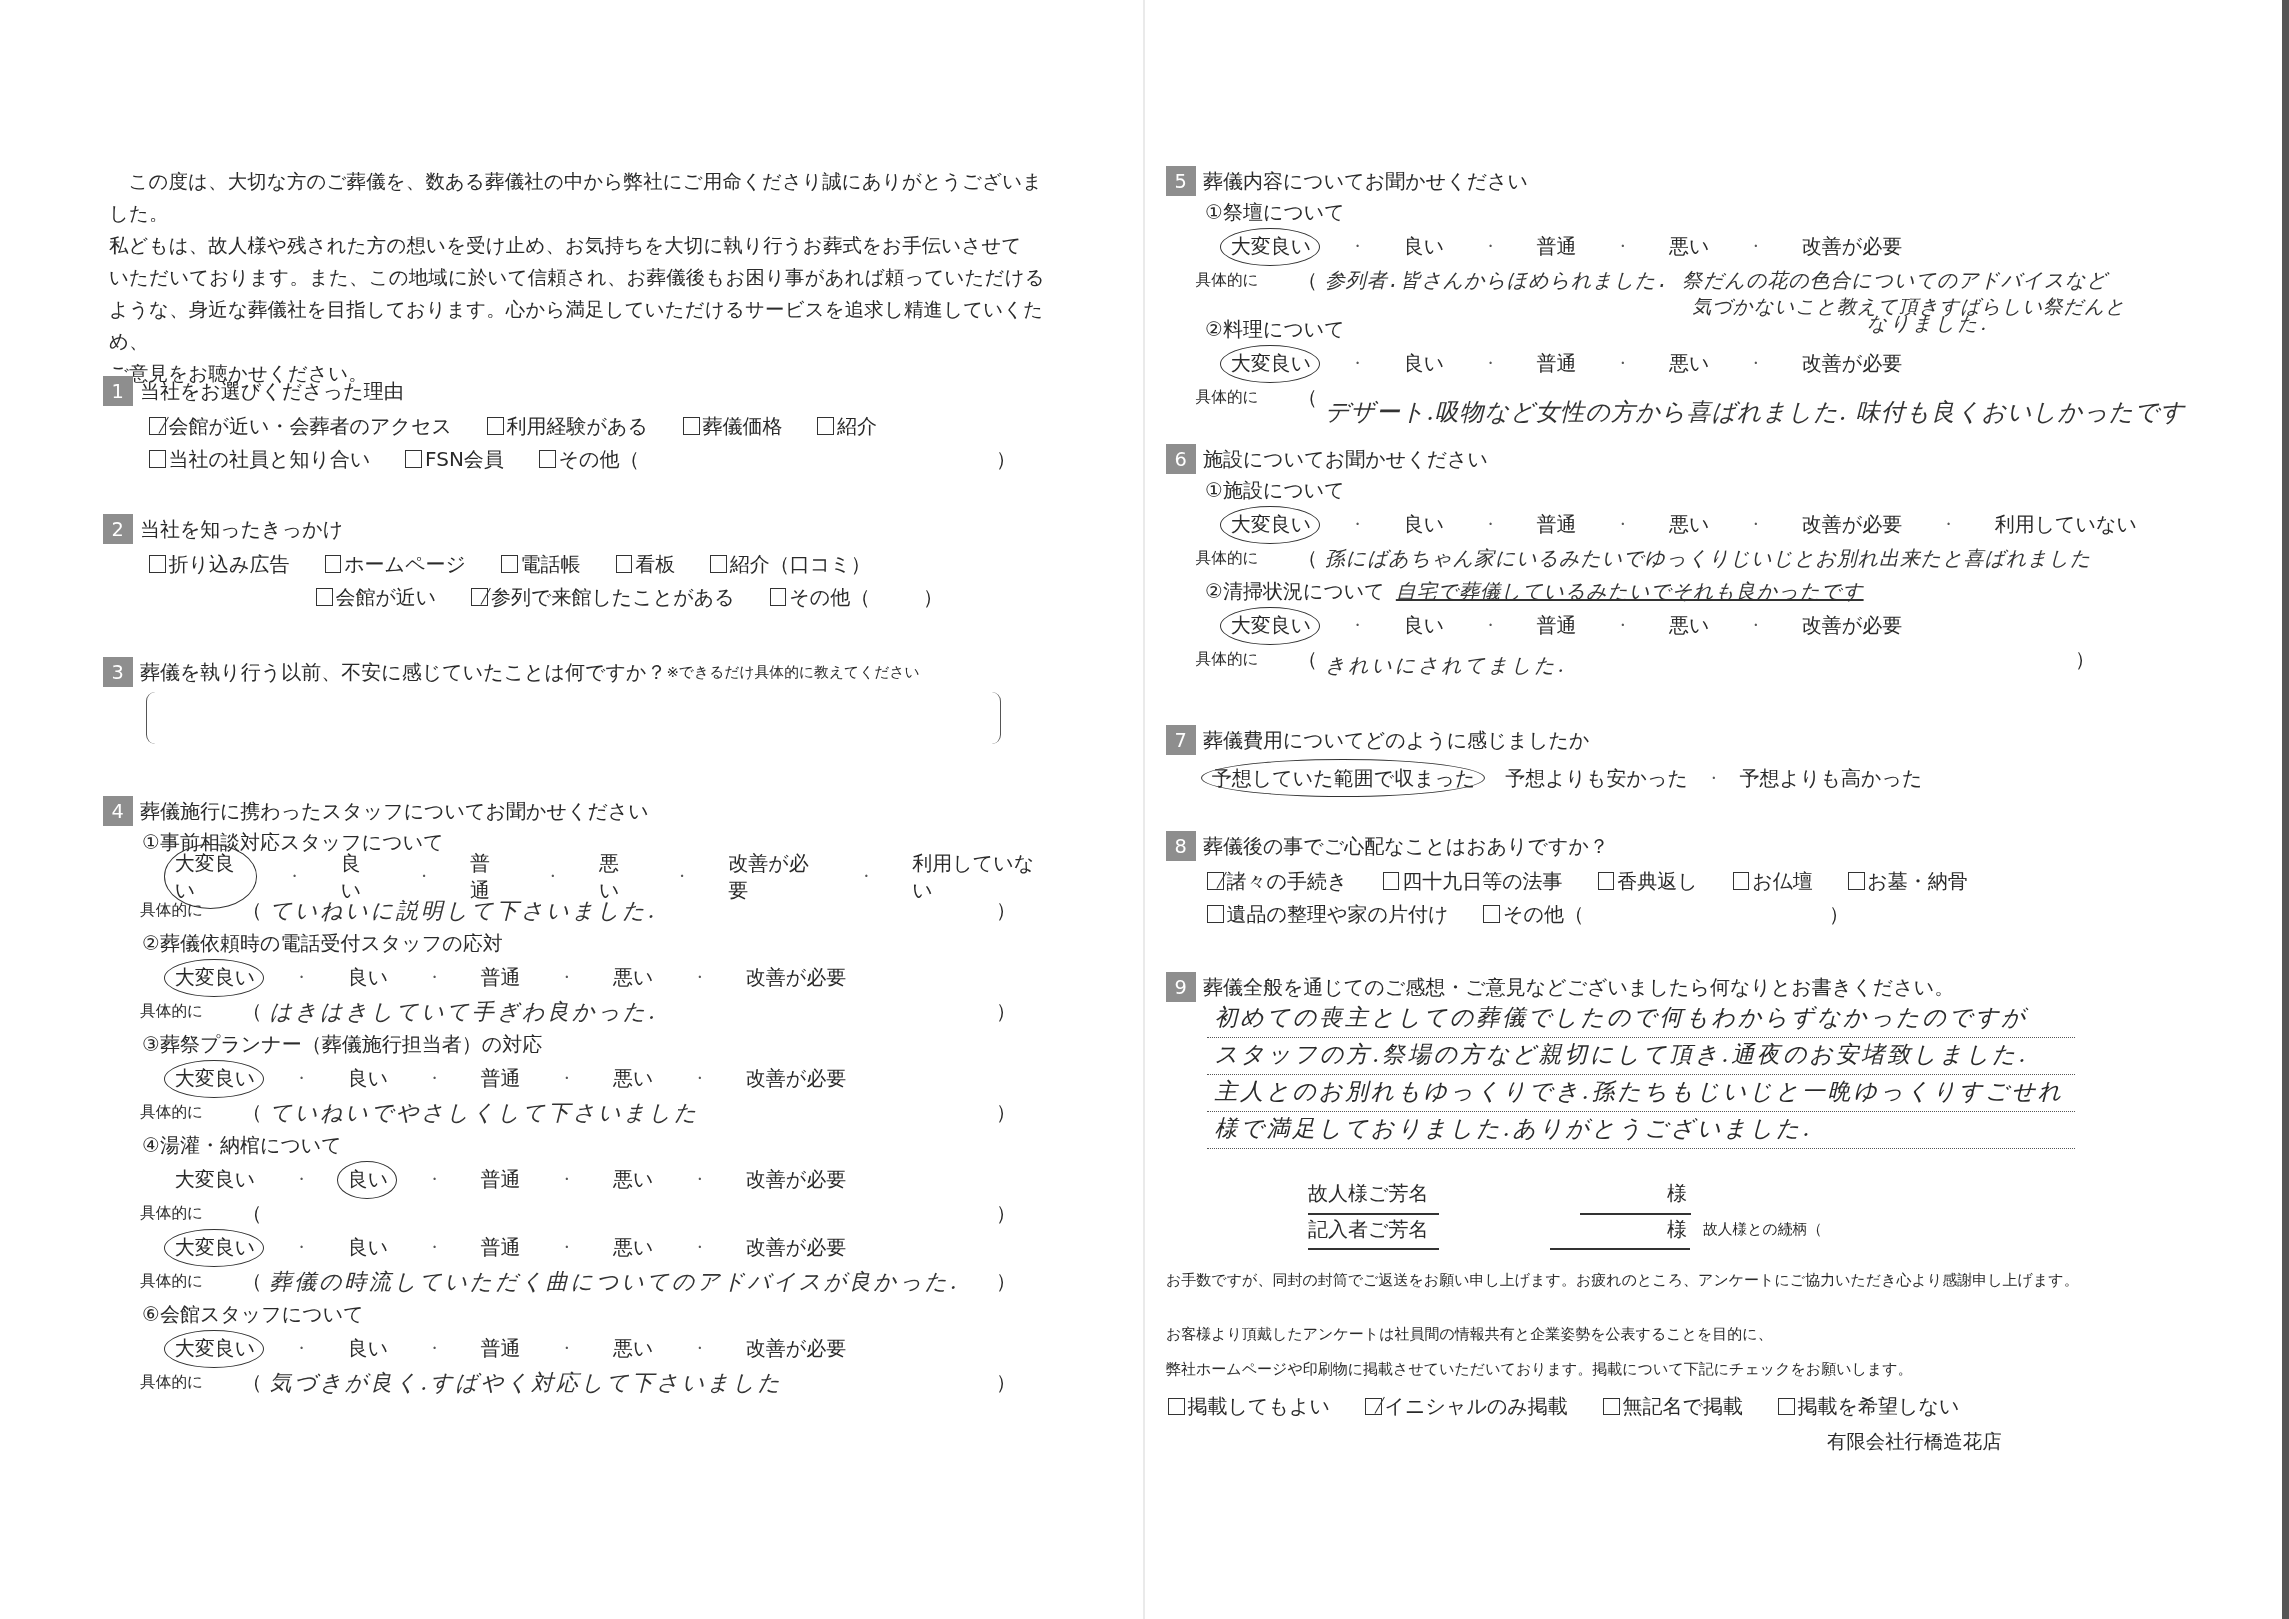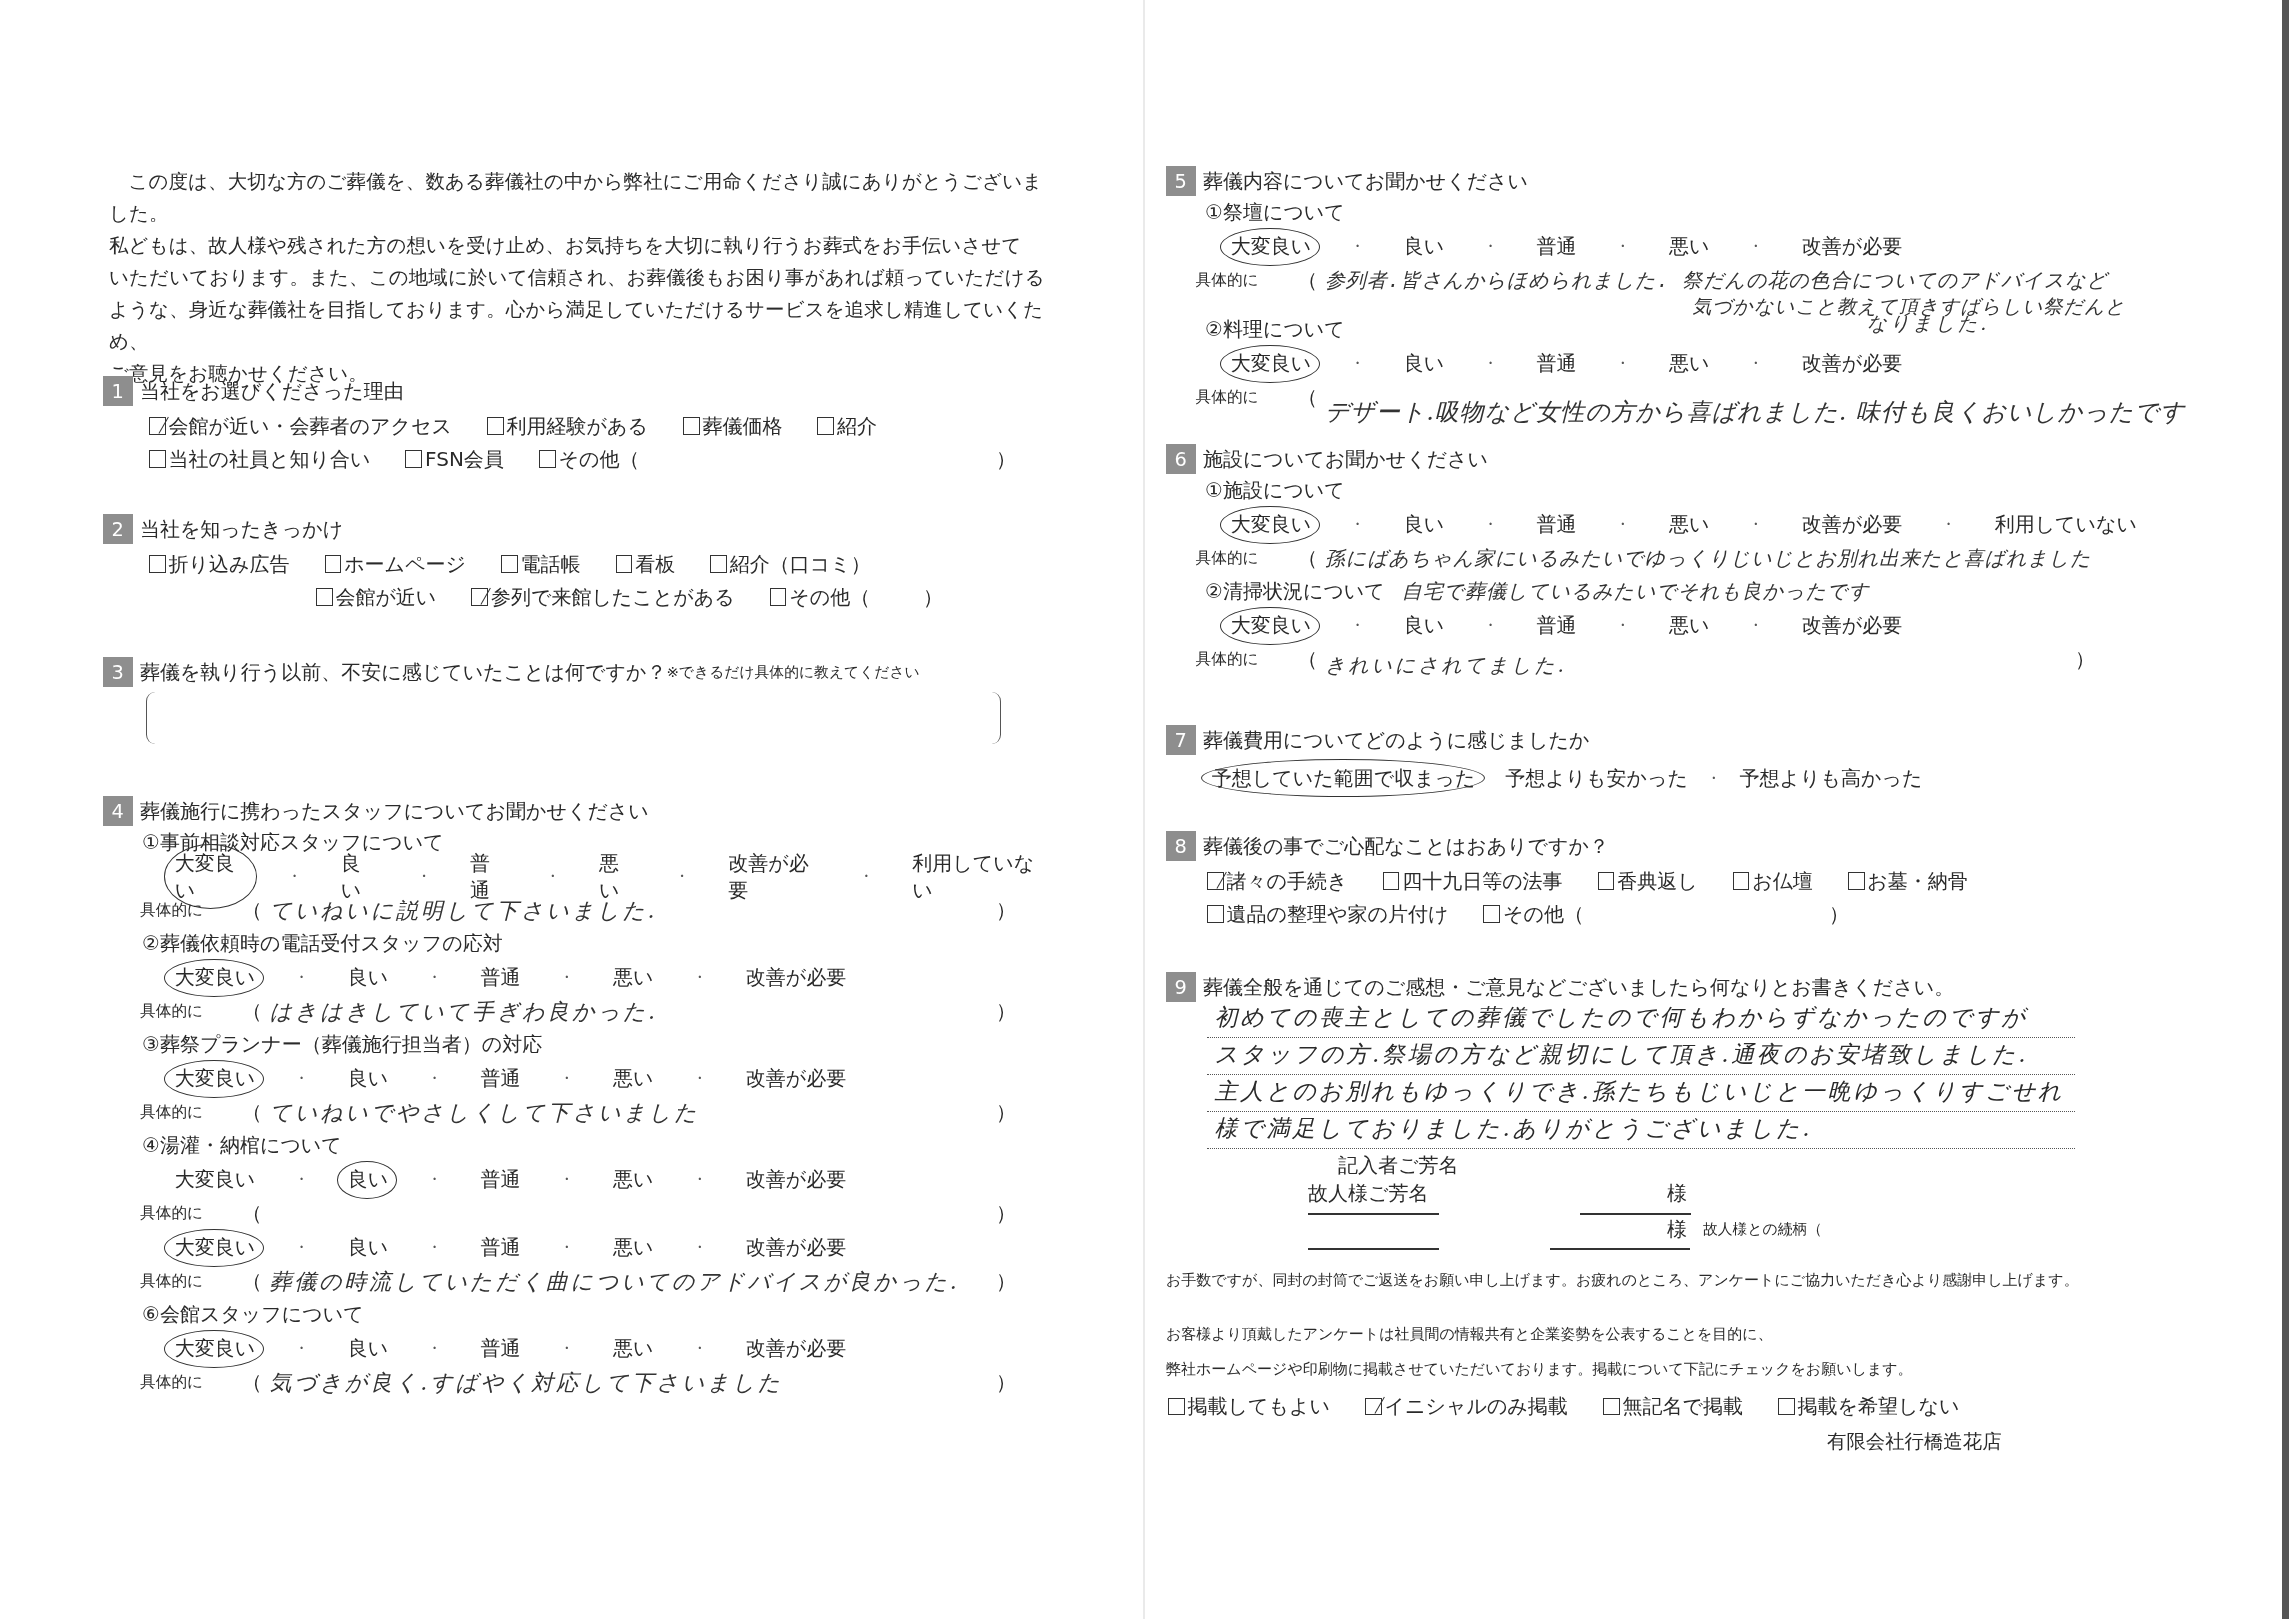--- a/index.html
+++ b/index.html
@@ -354,21 +354,21 @@
         <span class="dot">・</span>
       <span class="opt">利用していない</span>
     </div>
     <div class="detail" style="padding-left:29.5px;">
       <span class="lbl">具体的に</span>
         <span class="paren">（</span>
       <span class="hand" style="font-size:20px; letter-spacing:0.9px;">孫にばあちゃん家にいるみたいでゆっくりじいじとお別れ出来たと喜ばれました</span>
     </div>
     <div class="sub" style="padding-left:39px;">
       <span>②清掃状況について</span>
-      <span class="hand" style="font-size:20px; margin-left:17px; letter-spacing:0.9px;">自宅で葬儀しているみたいでそれも良かったです</span>
+      <span class="hand" style="font-size:20px; margin-left:11px; letter-spacing:0.9px;text-decoration:underline;">自宅で葬儀しているみたいでそれも良かったです</span>
     </div>
     <div class="rating" style="padding-left:63px;">
       <span class="opt circled">大変良い</span>
         <span class="dot">・</span>
       <span class="opt">良い</span>
         <span class="dot">・</span>
       <span class="opt">普通</span>
         <span class="dot">・</span>
       <span class="opt">悪い</span>
         <span class="dot">・</span>
@@ -447,21 +447,21 @@
     <div class="ln">スタッフの方.祭場の方など親切にして頂き.通夜のお安堵致しました.</div>
     <div class="ln">主人とのお別れもゆっくりでき.孫たちもじいじと一晩ゆっくりすごせれ</div>
     <div class="ln">様で満足しておりました.ありがとうございました.</div>
   </div>
 
   <div class="sig" style="left:164px; top:1180px;">故人様ご芳名</div>
   <div class="sig-line" style="left:164px; top:1213px; width:131px;"></div>
   <div class="sig" style="left:523px; top:1180px;">様</div>
   <div class="sig-line" style="left:436px; top:1213px; width:111px;"></div>
 
-  <div class="sig" style="left:164px; top:1152px;margin-left:30px;">記入者ご芳名</div>
+  <div class="sig" style="left:164px; top:1216px;">記入者ご芳名</div>
   <div class="sig-line" style="left:164px; top:1248px; width:131px;"></div>
   <div class="sig" style="left:523px; top:1216px;">様</div>
   <div class="sig-line" style="left:406px; top:1248px; width:140px;"></div>
   <div class="sig small" style="left:559px; top:1220px;">故人様との続柄（</div>
   <div class="sig small" style="left:640px; top:1220px;">）</div>
 
   <div class="fine" style="left:22px; top:1255px;margin-top:16px;">お手数ですが、同封の封筒でご返送をお願い申し上げます。お疲れのところ、アンケートにご協力いただき心より感謝申し上げます。</div>
   <div class="fine" style="left:22px; top:1325px;">お客様より頂戴したアンケートは社員間の情報共有と企業姿勢を公表することを目的に、</div>
   <div class="fine" style="left:22px; top:1360px;">弊社ホームページや印刷物に掲載させていただいております。掲載について下記にチェックをお願いします。</div>
 

